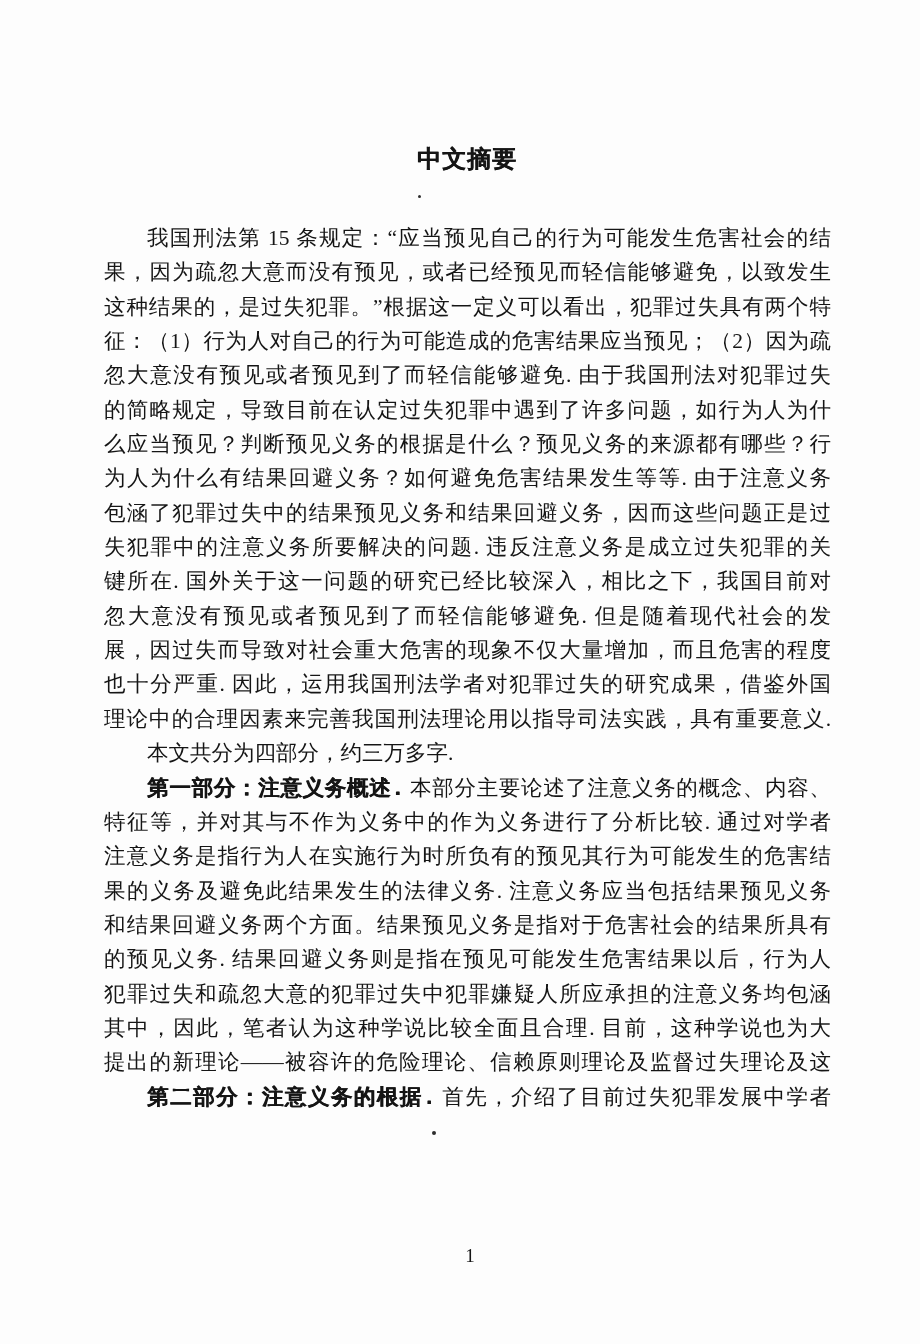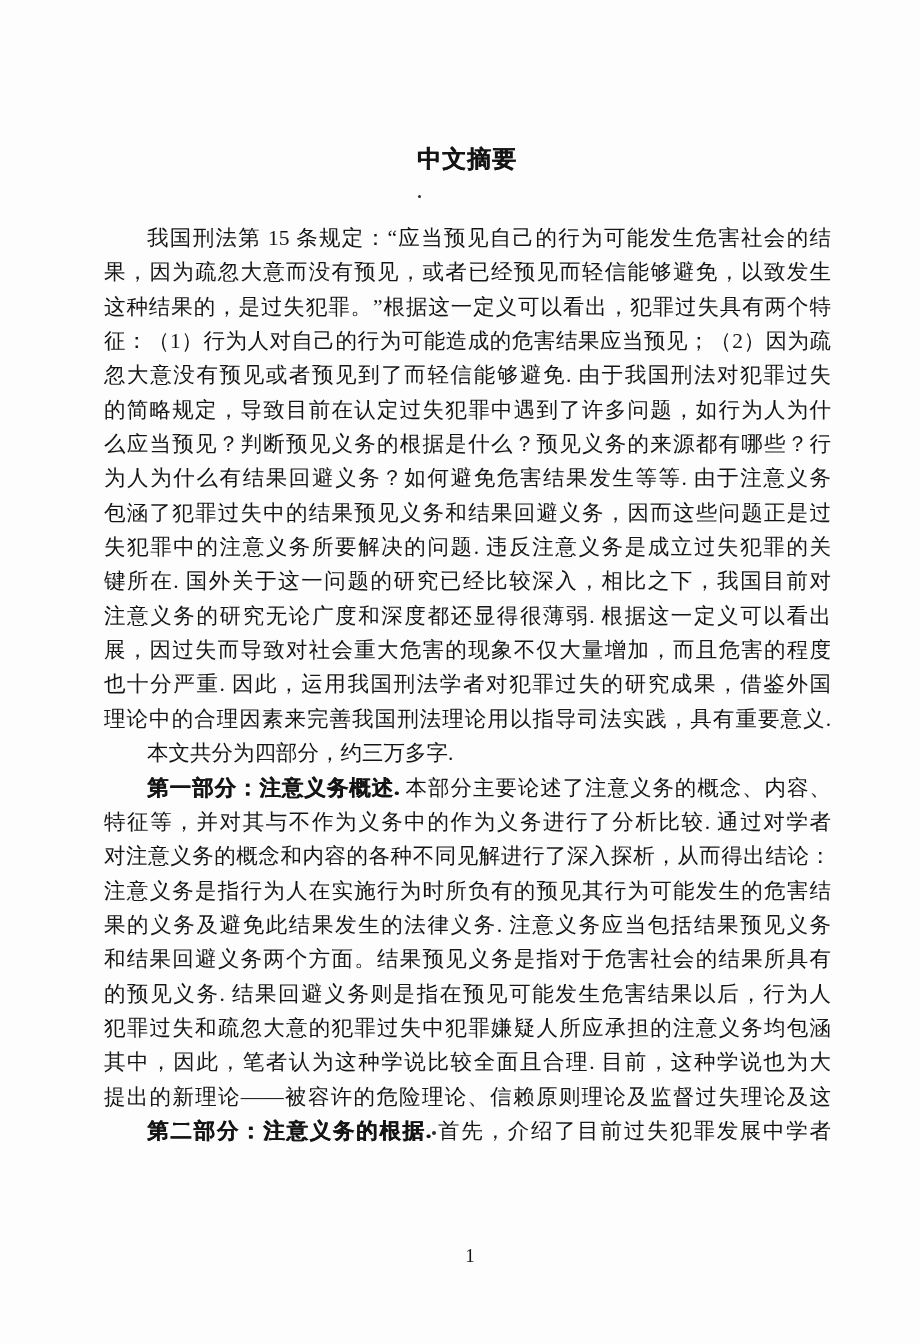--- a/index.html
+++ b/index.html
@@ -47,20 +47,21 @@
   .line.nj {
     text-align: left;
     text-align-last: left;
   }
   .line.ind {
     text-indent: 43px;
   }
   .line b {
     font-weight: bold;
     text-shadow: 0.6px 0 0 currentColor;
+    font-family: Liberation Mono, monospace;
   }
   .pageno {
     position: absolute;
     top: 1245px;
     left: 0;
     width: 920px;
     text-align: center;
     text-indent: 20px;
     font-size: 19px;
   }
@@ -83,28 +84,27 @@
       <div class="line">果，因为疏忽大意而没有预见，或者已经预见而轻信能够避免，以致发生</div>
       <div class="line">这种结果的，是过失犯罪。”根据这一定义可以看出，犯罪过失具有两个特</div>
       <div class="line">征：（1）行为人对自己的行为可能造成的危害结果应当预见；（2）因为疏</div>
       <div class="line">忽大意没有预见或者预见到了而轻信能够避免. 由于我国刑法对犯罪过失</div>
       <div class="line">的简略规定，导致目前在认定过失犯罪中遇到了许多问题，如行为人为什</div>
       <div class="line">么应当预见？判断预见义务的根据是什么？预见义务的来源都有哪些？行</div>
       <div class="line">为人为什么有结果回避义务？如何避免危害结果发生等等. 由于注意义务</div>
       <div class="line">包涵了犯罪过失中的结果预见义务和结果回避义务，因而这些问题正是过</div>
       <div class="line">失犯罪中的注意义务所要解决的问题. 违反注意义务是成立过失犯罪的关</div>
       <div class="line">键所在. 国外关于这一问题的研究已经比较深入，相比之下，我国目前对</div>
-      <div class="line">注意义务的研究无论广度和深度都还显得很薄弱. 根据这一定义可以看出</div>
+      <div class="line">忽大意没有预见或者预见到了而轻信能够避免. 但是随着现代社会的发</div>
       <div class="line">展，因过失而导致对社会重大危害的现象不仅大量增加，而且危害的程度</div>
       <div class="line">也十分严重. 因此，运用我国刑法学者对犯罪过失的研究成果，借鉴外国</div>
       <div class="line">理论中的合理因素来完善我国刑法理论用以指导司法实践，具有重要意义.</div>
       <div class="line ind nj">本文共分为四部分，约三万多字.</div>
       <div class="line ind"><b>第一部分：注意义务概述.</b> 本部分主要论述了注意义务的概念、内容、</div>
       <div class="line">特征等，并对其与不作为义务中的作为义务进行了分析比较. 通过对学者</div>
-      <div class="line">对注意义务的概念和内容的各种不同见解进行了深入探析，从而得出结论：</div>
       <div class="line">注意义务是指行为人在实施行为时所负有的预见其行为可能发生的危害结</div>
       <div class="line">果的义务及避免此结果发生的法律义务. 注意义务应当包括结果预见义务</div>
       <div class="line">和结果回避义务两个方面。结果预见义务是指对于危害社会的结果所具有</div>
       <div class="line">的预见义务. 结果回避义务则是指在预见可能发生危害结果以后，行为人</div>
       <div class="line">犯罪过失和疏忽大意的犯罪过失中犯罪嫌疑人所应承担的注意义务均包涵</div>
       <div class="line">其中，因此，笔者认为这种学说比较全面且合理. 目前，这种学说也为大</div>
       <div class="line">提出的新理论——被容许的危险理论、信赖原则理论及监督过失理论及这</div>
       <div class="line ind"><b>第二部分：注意义务的根据.</b> 首先，介绍了目前过失犯罪发展中学者</div>
     </div>
   <div class="speck s2"></div>

